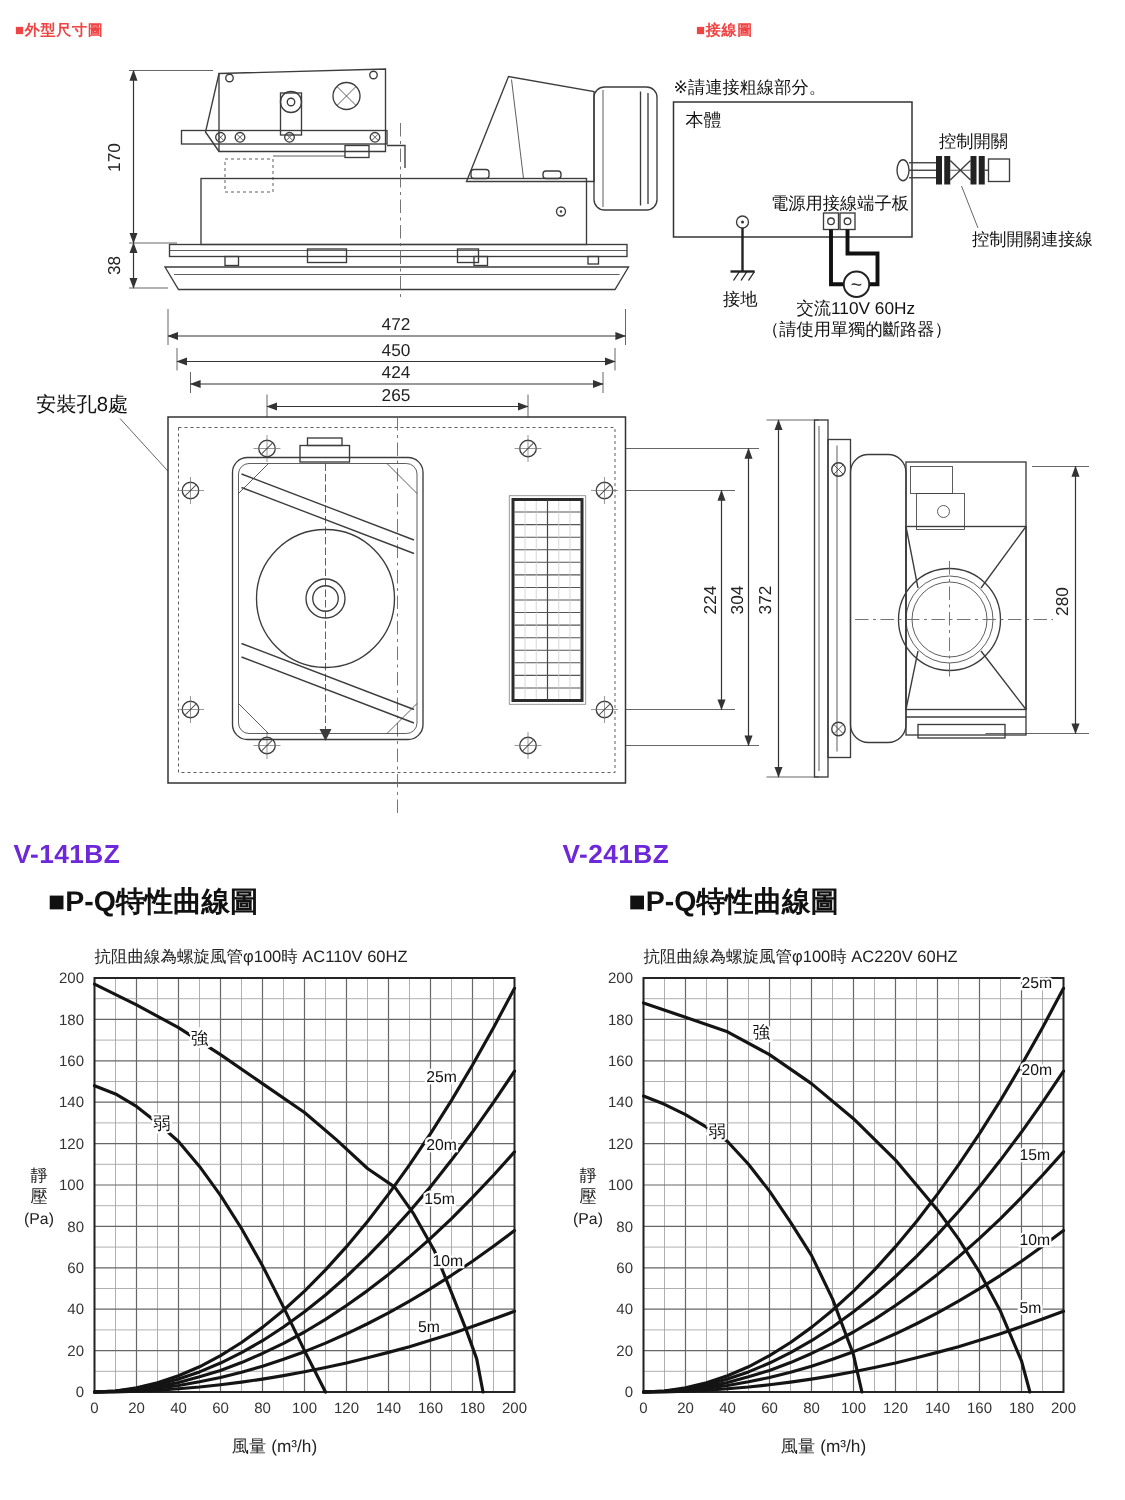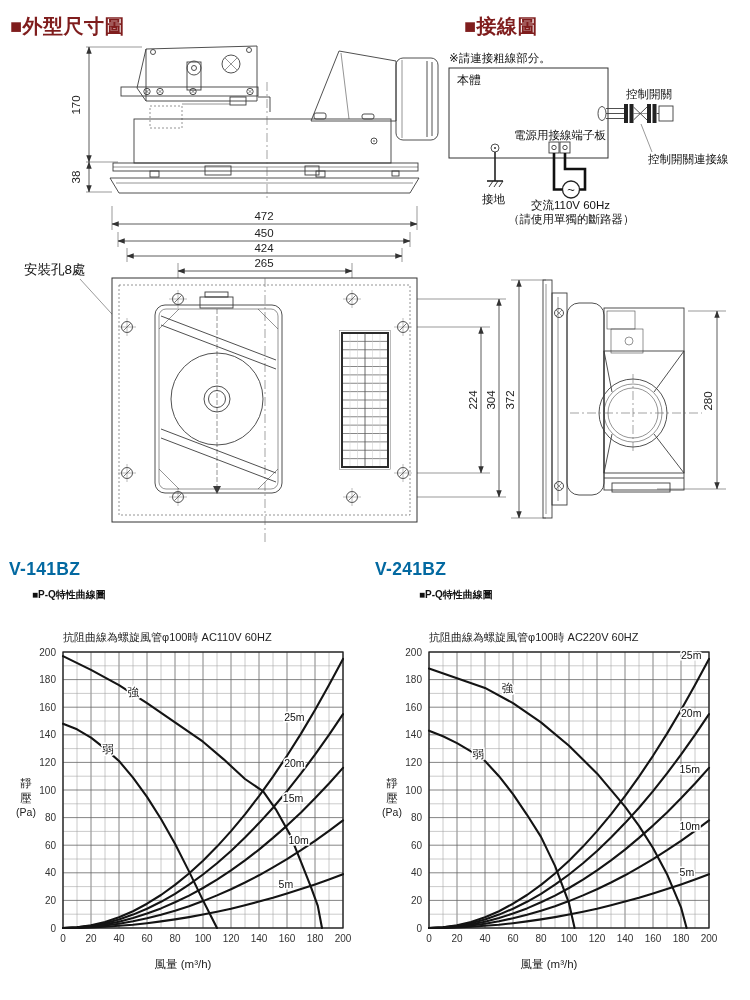--- a/index.html
+++ b/index.html
@@ -1,22 +1,22 @@
 <!DOCTYPE html>
 <html><head>
 <meta charset="utf-8">
 <style>
   html,body{margin:0;padding:0;background:#fff;}
   .page{position:relative;width:750px;height:1000px;background:#ffffff;overflow:hidden;
         font-family:"Liberation Sans","DejaVu Sans",sans-serif;color:#111;}
   .abs{position:absolute;}
   svg{position:absolute;overflow:visible;}
-  .h-sec{position:absolute;font-size:20px;font-weight:bold;color:#7f1d1d;letter-spacing:.5px;}
-  .model-name{position:absolute;font-size:17.5px;font-weight:bold;color:#0369a1;letter-spacing:.3px;}
-  .pq-title{position:absolute;font-size:10px;font-weight:bold;color:#111;}
+  .h-sec{position:absolute;font-size:10px;font-weight:bold;color:#ef4444;letter-spacing:.5px;}
+  .model-name{position:absolute;font-size:17.5px;font-weight:bold;color:#6d28d9;letter-spacing:.3px;}
+  .pq-title{position:absolute;font-size:19px;font-weight:bold;color:#111;}
   
   text{font-family:"Liberation Sans","DejaVu Sans",sans-serif;}
   .dimt{font-size:11.5px;fill:#222;}
   .biglab{font-size:13.5px;fill:#111;}
   .wt{font-size:11.5px;fill:#111;}
   .wt2{font-size:12px;fill:#111;}
   .tick{font-size:10px;fill:#333;}
   .ctitle{font-size:11px;fill:#222;}
   .axl{font-size:11.5px;fill:#222;}
   .axls{font-size:10.5px;fill:#222;}

